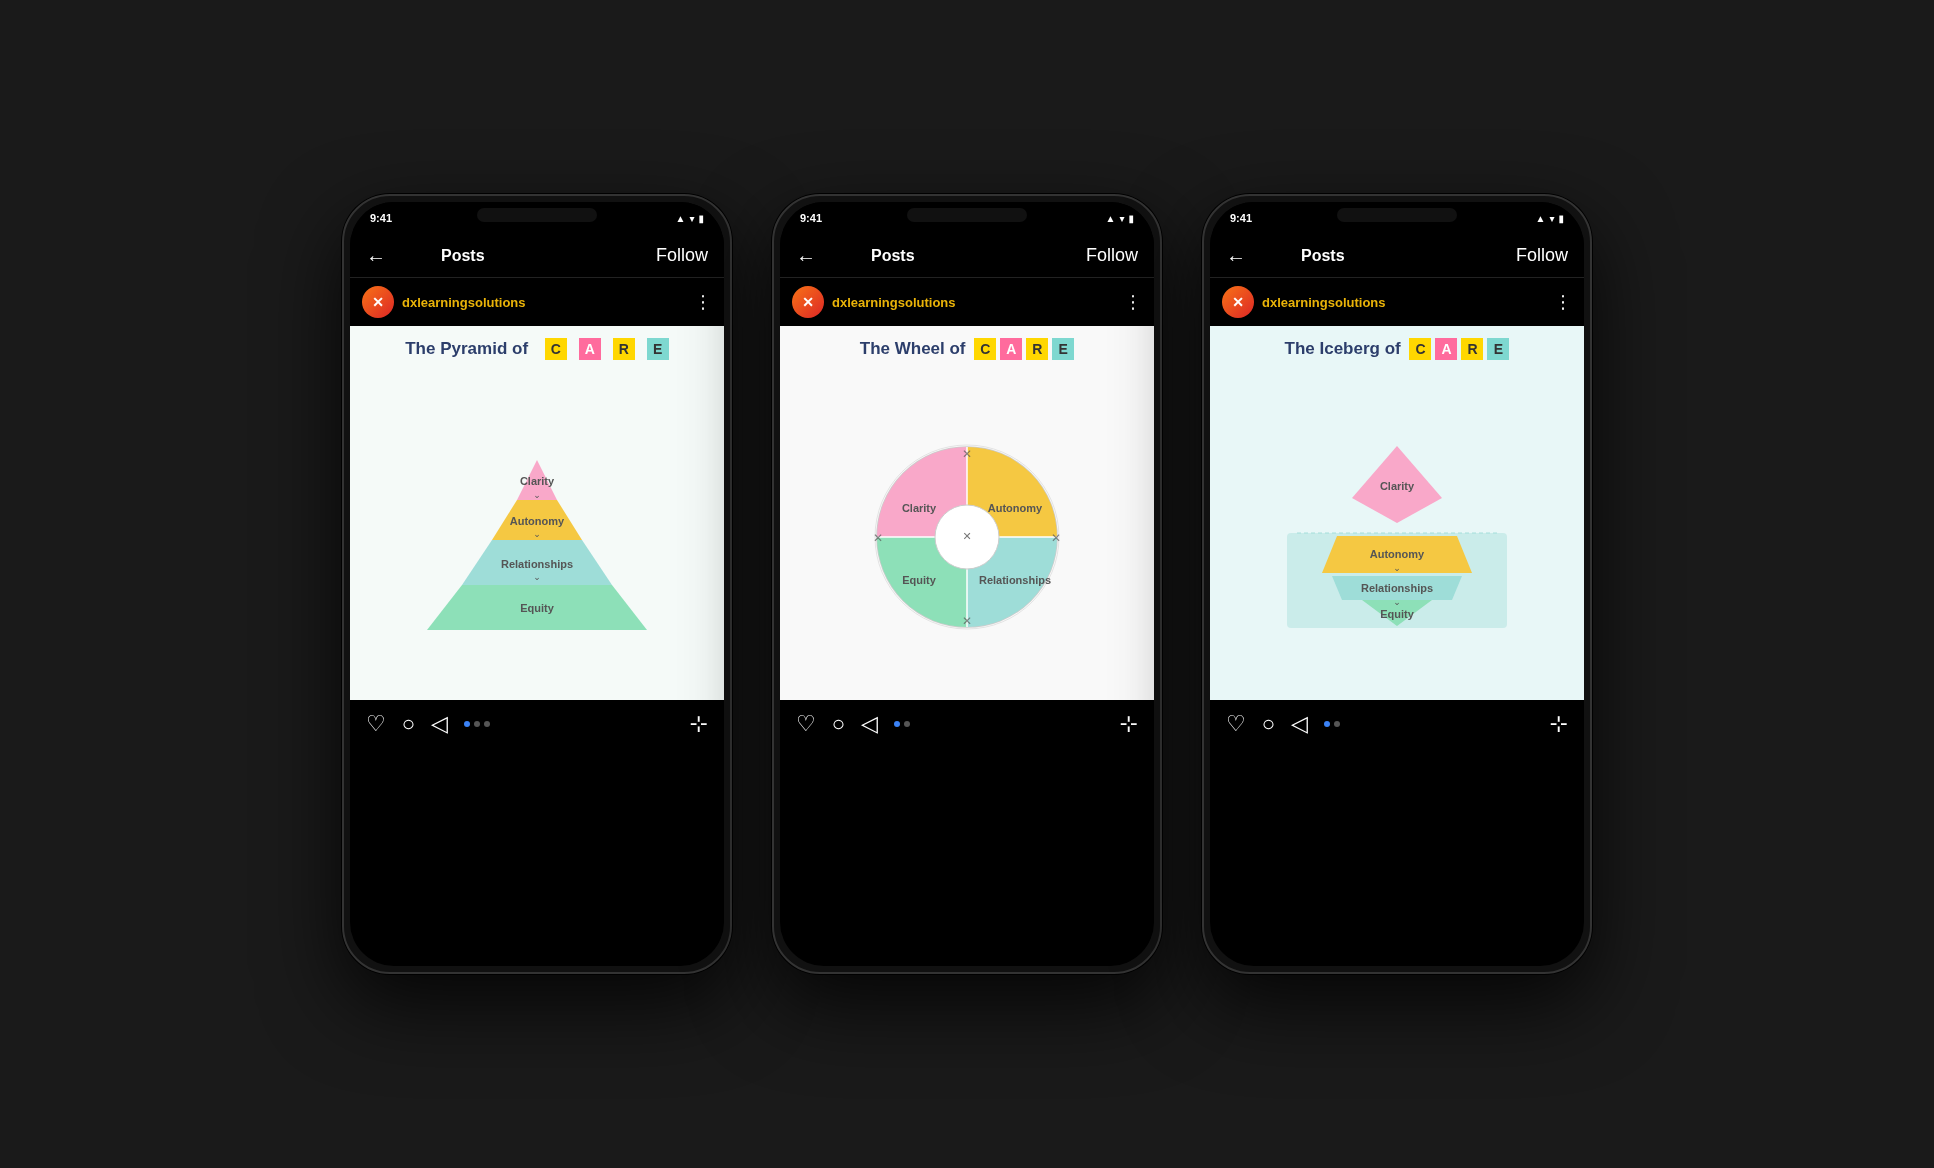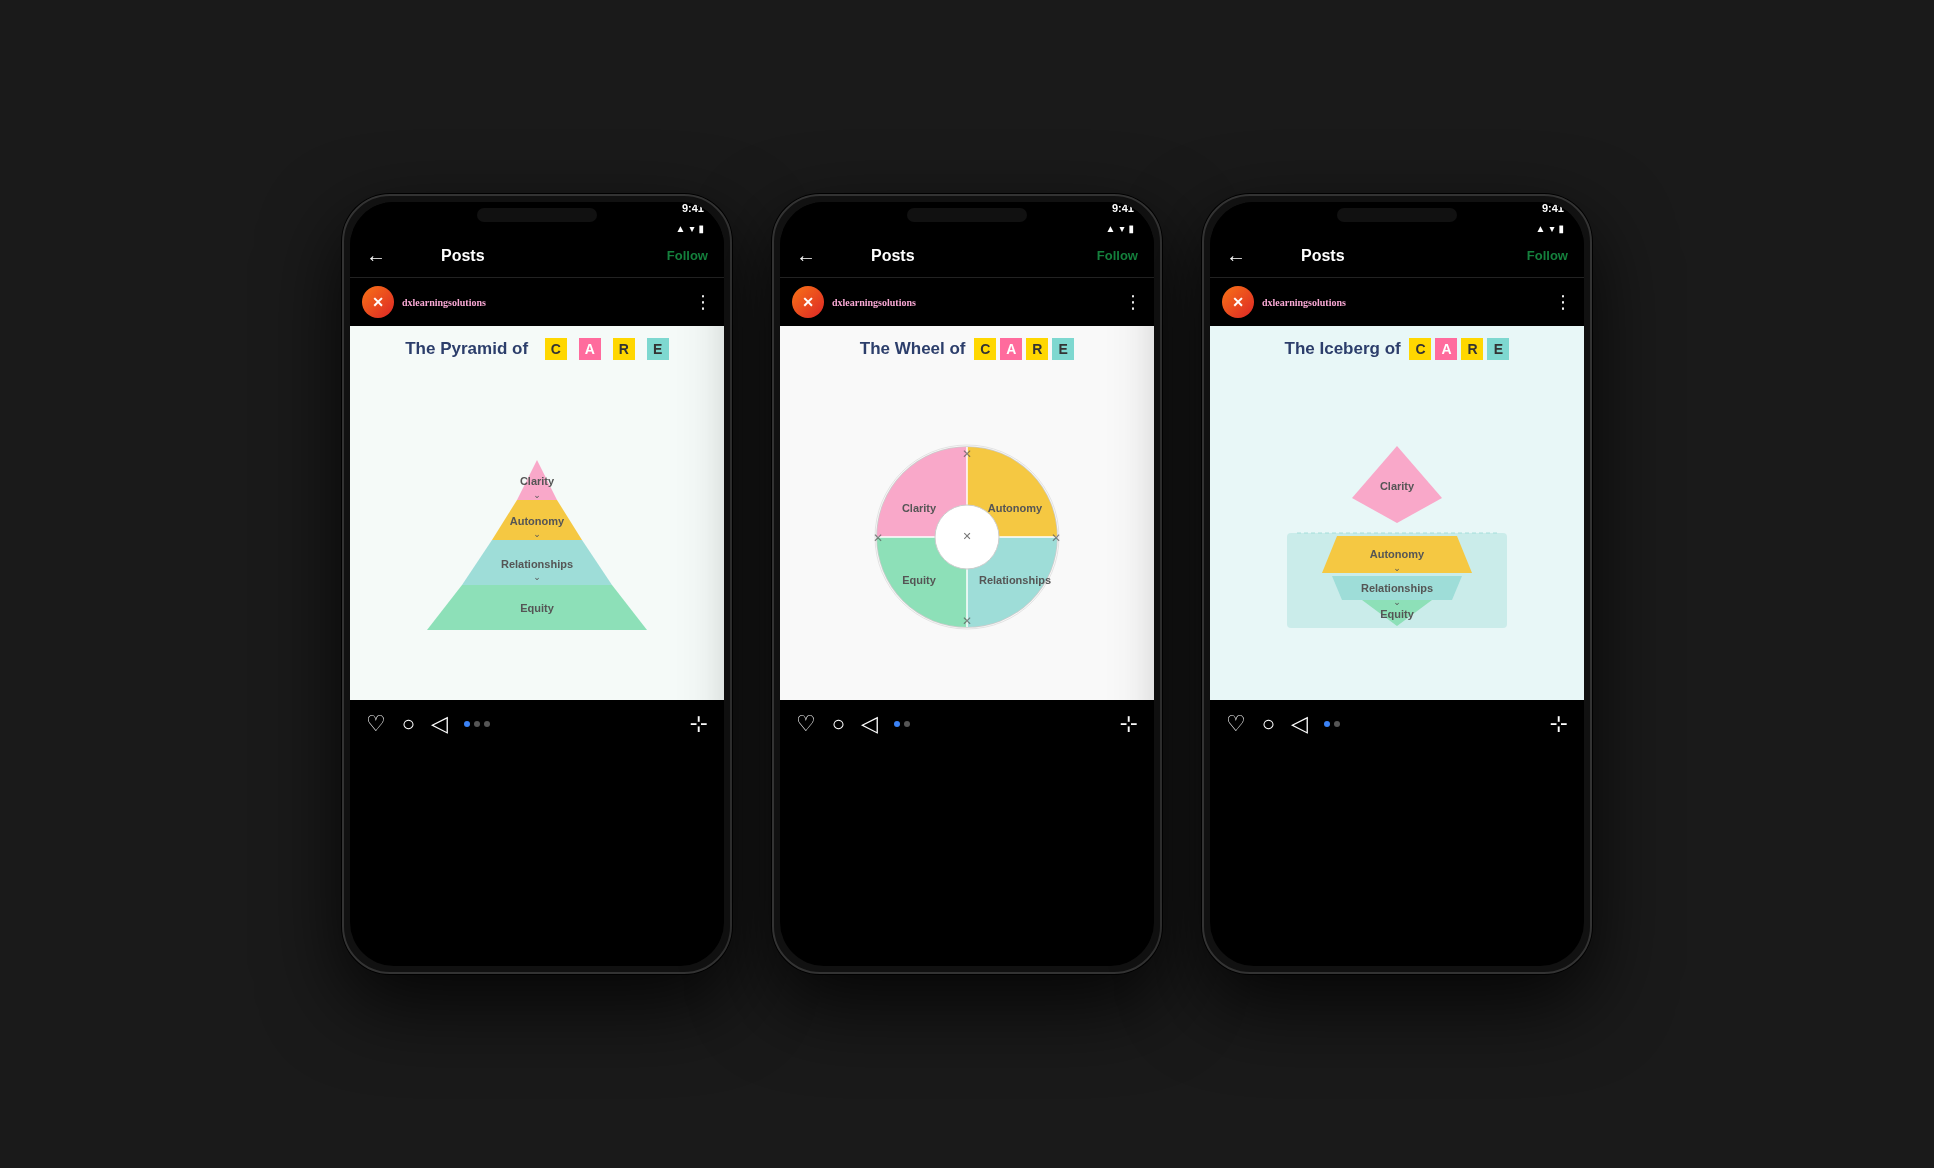--- a/index.html
+++ b/index.html
@@ -51,25 +51,24 @@
       overflow: hidden;
       display: flex;
       flex-direction: column;
     }
 
     
     .status-bar {
       background: #000;
       height: 32px;
       display: flex;
-      align-items: flex-end;
+      align-items: center;
       justify-content: space-between;
       padding: 0 20px;
       flex-shrink: 0;
-      flex-direction: column;
     }
     .status-time { color: #fff; font-size: 11px; font-weight: 600; }
     .status-icons { display: flex; align-items: center; gap: 4px; }
     .status-icons span { color: #fff; font-size: 10px; }
 
     
     .ig-header {
       background: #000;
       height: 44px;
       display: flex;
@@ -85,23 +84,23 @@
       cursor: pointer;
     }
     .ig-title {
       color: #fff;
       font-size: 16px;
       font-weight: 600;
       flex: 1;
       margin-left: 45px;
     }
     .ig-follow {
-      color: #15803d;
-      font-size: 13px;
-      font-weight: 700;
+      color: #ffffff;
+      font-size: 18px;
+      font-weight: 400;
       cursor: pointer;
     }
 
     
     .post-header {
       background: #000;
       height: 48px;
       display: flex;
       align-items: center;
       padding: 0 12px;
@@ -117,25 +116,24 @@
       justify-content: center;
       margin-right: 8px;
       flex-shrink: 0;
     }
     .avatar-x {
       color: #fff;
       font-size: 14px;
       font-weight: 900;
     }
     .username {
-      color: #f9a8d4;
-      font-size: 10px;
+      color: #eab308;
+      font-size: 13px;
       font-weight: 600;
       flex: 1;
-      font-family: Liberation Serif, serif;
     }
     .more-dots {
       color: #fff;
       font-size: 18px;
       cursor: pointer;
     }
 
     
     .post-image {
       width: 100%;

